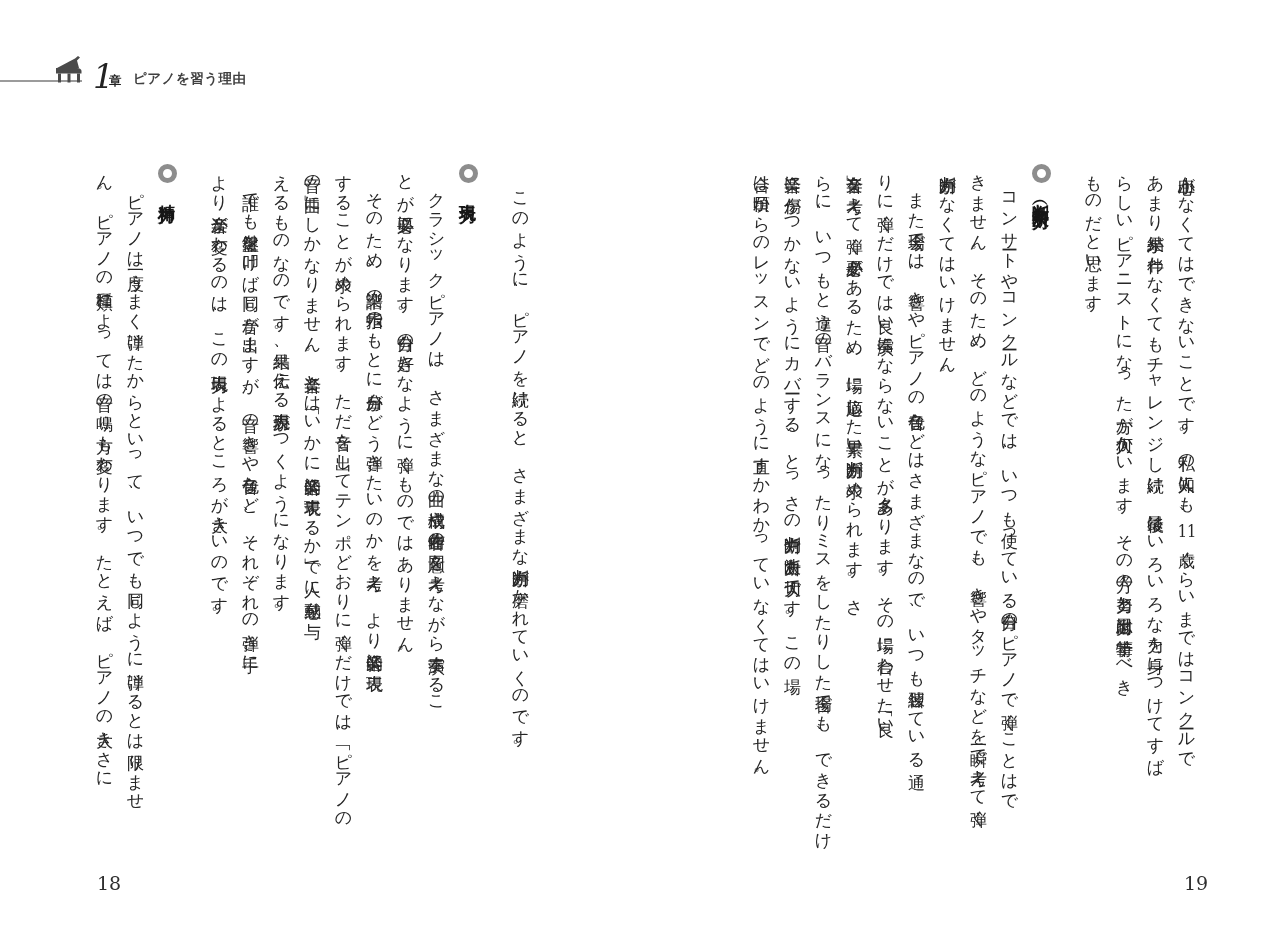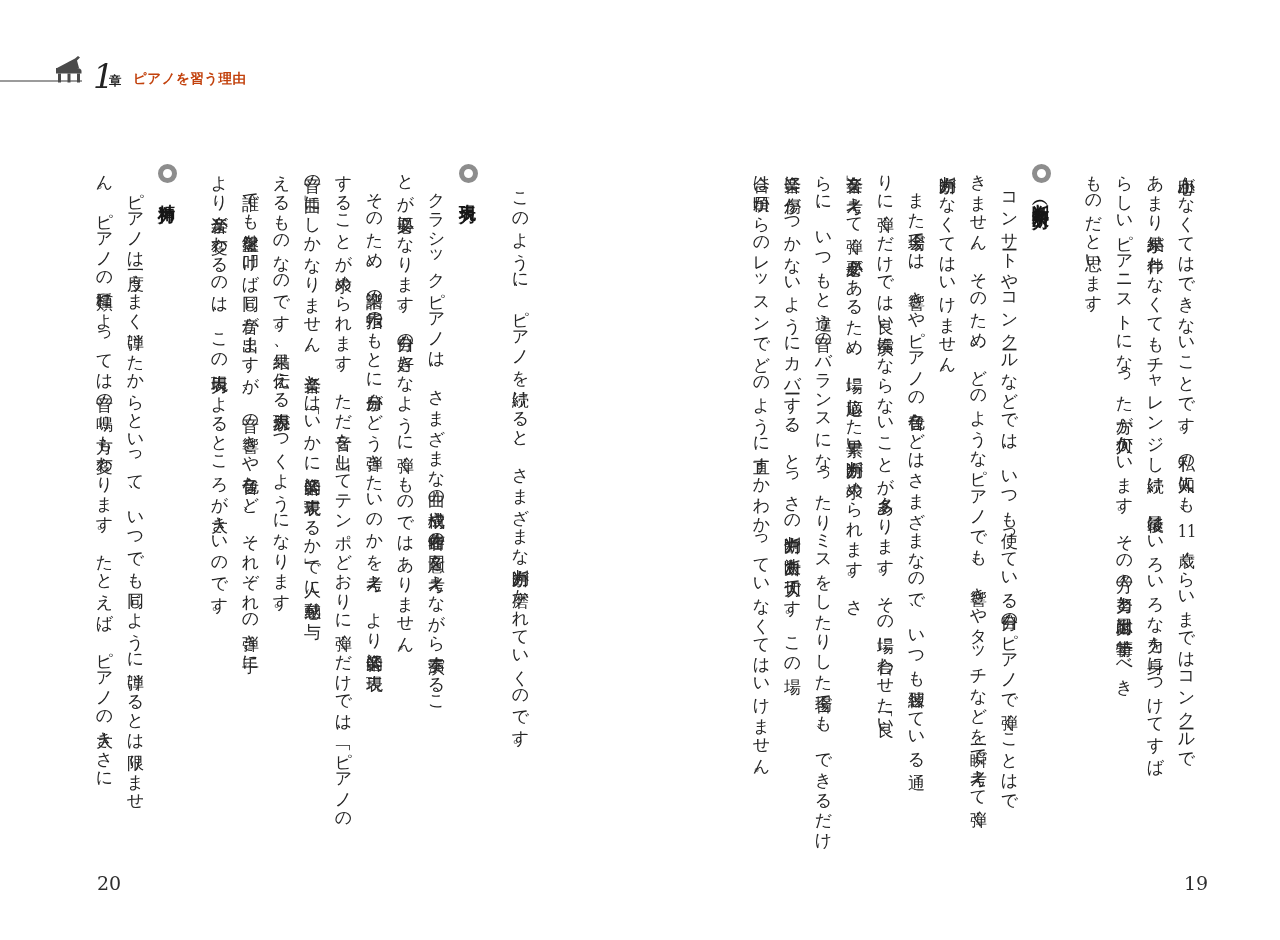--- a/index.html
+++ b/index.html
@@ -25,21 +25,21 @@
   }
   .chapter-kanji {
     position: absolute; left: 109px; top: 75px;
     font-family: "DejaVu Sans", "Liberation Sans", sans-serif;
     font-weight: 600; font-size: 12.5px; line-height: 1; color: #222;
   }
   .chapter-title {
     position: absolute; left: 133px; top: 72px;
     font-family: "DejaVu Sans", "Liberation Sans", sans-serif;
     font-weight: 600; font-size: 13.5px; line-height: 1;
-    letter-spacing: 0.5px; color: #c2410c;
+    letter-spacing: 0.5px; color: #404040;
   }
 
   
   .vtext {
     writing-mode: vertical-rl;
     text-orientation: mixed;
     position: absolute; top: 163px; height: 676px;
   }
   .page-right { right: 78px; }
   .page-left  { right: 744px; }
@@ -135,16 +135,16 @@
     <div class="col"><span class="coltext">えるものなのです。結果、伝える表現力がつくようになります。</span></div>
     <div class="col"><span class="coltext">　誰でも鍵盤を叩けば同じ音が出ますが、音の響きや音色など、それぞれの弾き手に</span></div>
     <div class="col"><span class="coltext">より音楽が変わるのは、この表現力によるところが大きいのです。</span></div>
     <div class="col heading">
       <span class="ring"></span><span>精神力</span>
     </div>
     <div class="col"><span class="coltext">　ピアノは一度うまく弾けたからといって、いつでも同じように弾けるとは限りませ</span></div>
     <div class="col"><span class="coltext">ん。ピアノの種類によっては音の鳴り方も変わります。たとえば、ピアノの大きさに</span></div>
   </div>
 
-  <div class="pagenum pagenum-left">20</div>
+  <div class="pagenum pagenum-left">18</div>
   <div class="pagenum pagenum-right">19</div>
 
 </div>
 
 </body></html>

